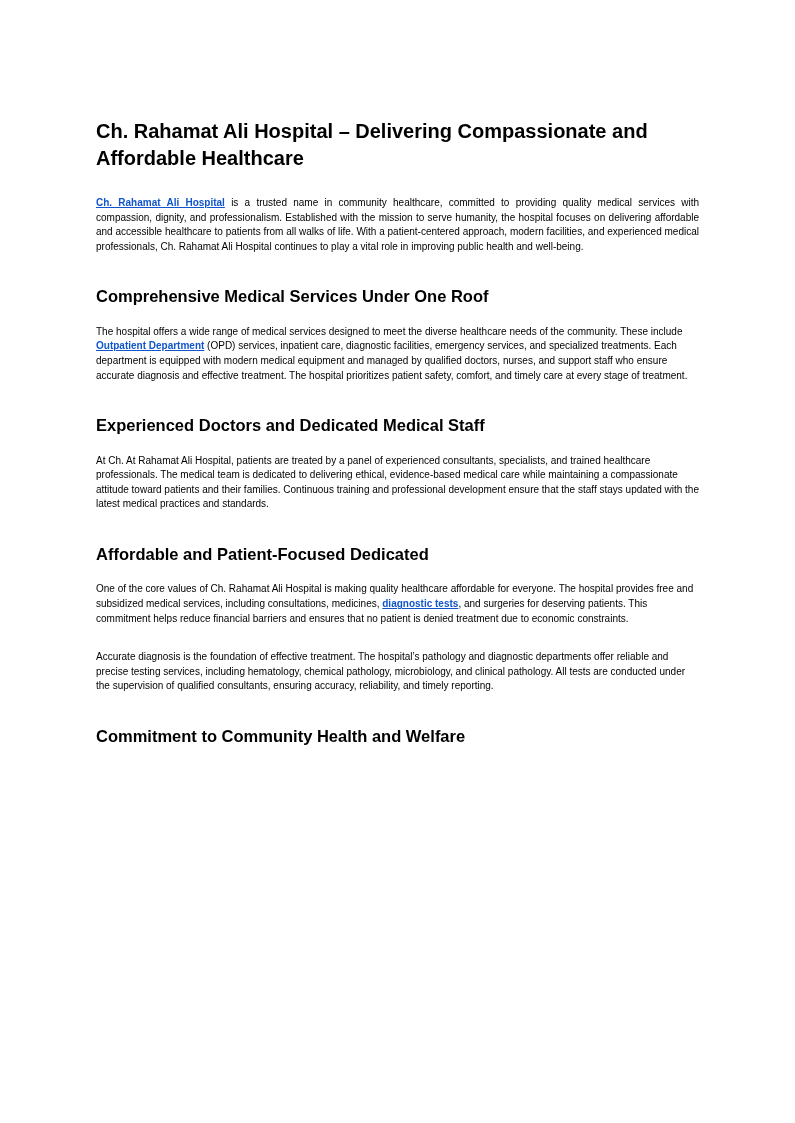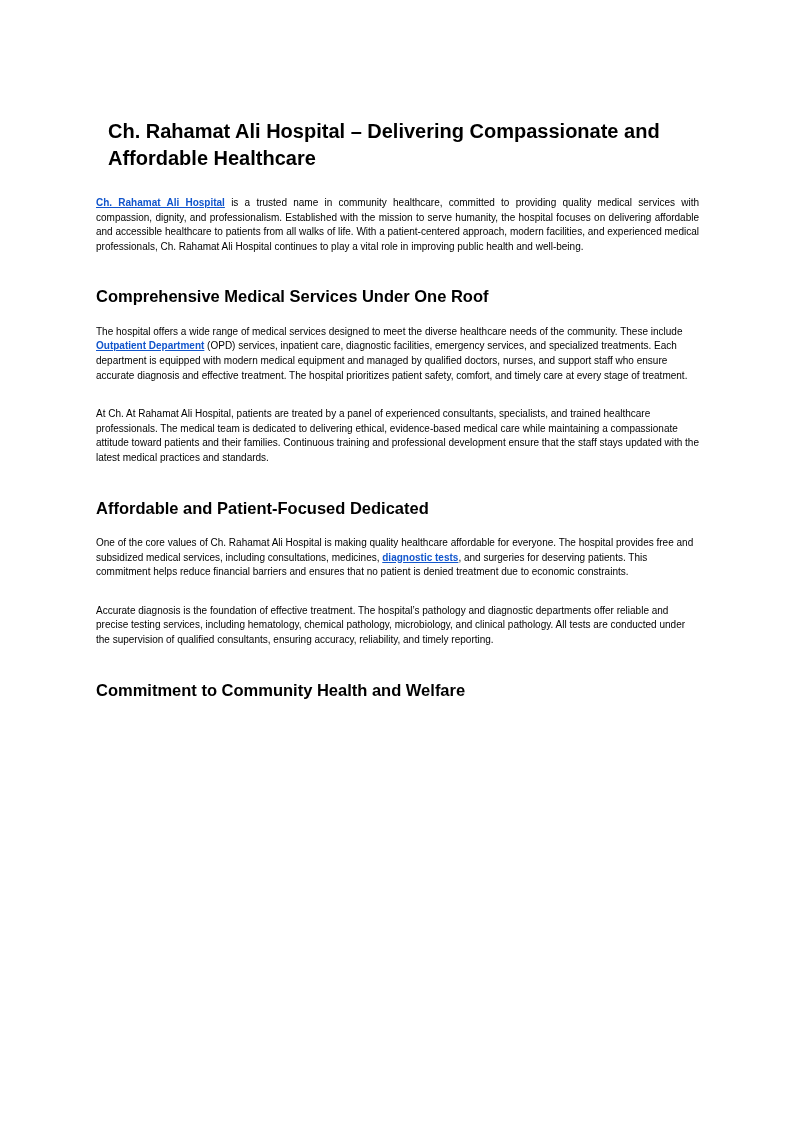--- a/index.html
+++ b/index.html
@@ -14,21 +14,21 @@
     background: #ffffff;
     padding: 118px 96px 0 96px;
     font-family: "Liberation Sans", sans-serif;
     color: #000000;
     overflow: hidden;
   }
   .doc-title {
     font-size: 20px;
     font-weight: 700;
     line-height: 1.35;
-    margin: 0 0 24px 12px;
+    margin: 0 0 24px 0;
     color: #000000;
   }
   h2.section-heading {
     font-size: 16.5px;
     font-weight: 700;
     line-height: 1.3;
     margin: 32px 0 17px 0;
     color: #000000;
   }
   p.body-para {
@@ -53,20 +53,21 @@
 <div class="page">
 
   <h1 class="doc-title">Ch. Rahamat Ali Hospital – Delivering Compassionate and Affordable Healthcare</h1>
 
   <p class="body-para justified"><a href="#" class="doc-link link-colored" style="color: rgb(17, 85, 204);">Ch. Rahamat Ali Hospital</a><span> is a trusted name in community healthcare, committed to providing quality medical services with compassion, dignity, and professionalism. Established with the mission to serve humanity, the hospital focuses on delivering affordable and accessible healthcare to patients from all walks of life. With a patient-centered approach, modern facilities, and experienced medical professionals, Ch. Rahamat Ali Hospital continues to play a vital role in improving public health and well-being.</span></p>
 
   <h2 class="section-heading">Comprehensive Medical Services Under One Roof</h2>
 
   <p class="body-para"><span>The hospital offers a wide range of medical services designed to meet the diverse healthcare needs of the community. These include </span><a href="#" class="doc-link link-colored" style="color: rgb(17, 85, 204);">Outpatient Department</a><span> (OPD) services, inpatient care, diagnostic facilities, emergency services, and specialized treatments. Each department is equipped with modern medical equipment and managed by qualified doctors, nurses, and support staff who ensure accurate diagnosis and effective treatment. The hospital prioritizes patient safety, comfort, and timely care at every stage of treatment.</span></p>
 
+  <h2 class="section-heading">Experienced Doctors and Dedicated Medical Staff</h2>
 
   <p class="body-para">At Ch. At Rahamat Ali Hospital, patients are treated by a panel of experienced consultants, specialists, and trained healthcare professionals. The medical team is dedicated to delivering ethical, evidence-based medical care while maintaining a compassionate attitude toward patients and their families. Continuous training and professional development ensure that the staff stays updated with the latest medical practices and standards.</p>
 
   <h2 class="section-heading">Affordable and Patient-Focused Dedicated</h2>
 
   <p class="body-para"><span>One of the core values of Ch. Rahamat Ali Hospital is making quality healthcare affordable for everyone. The hospital provides free and subsidized medical services, including consultations, medicines, </span><a href="#" class="doc-link link-colored" style="color: rgb(17, 85, 204);">diagnostic tests</a><span>, and surgeries for deserving patients. This commitment helps reduce financial barriers and ensures that no patient is denied treatment due to economic constraints.</span></p>
 
 
   <p class="body-para">Accurate diagnosis is the foundation of effective treatment. The hospital’s pathology and diagnostic departments offer reliable and precise testing services, including hematology, chemical pathology, microbiology, and clinical pathology. All tests are conducted under the supervision of qualified consultants, ensuring accuracy, reliability, and timely reporting.</p>
 

